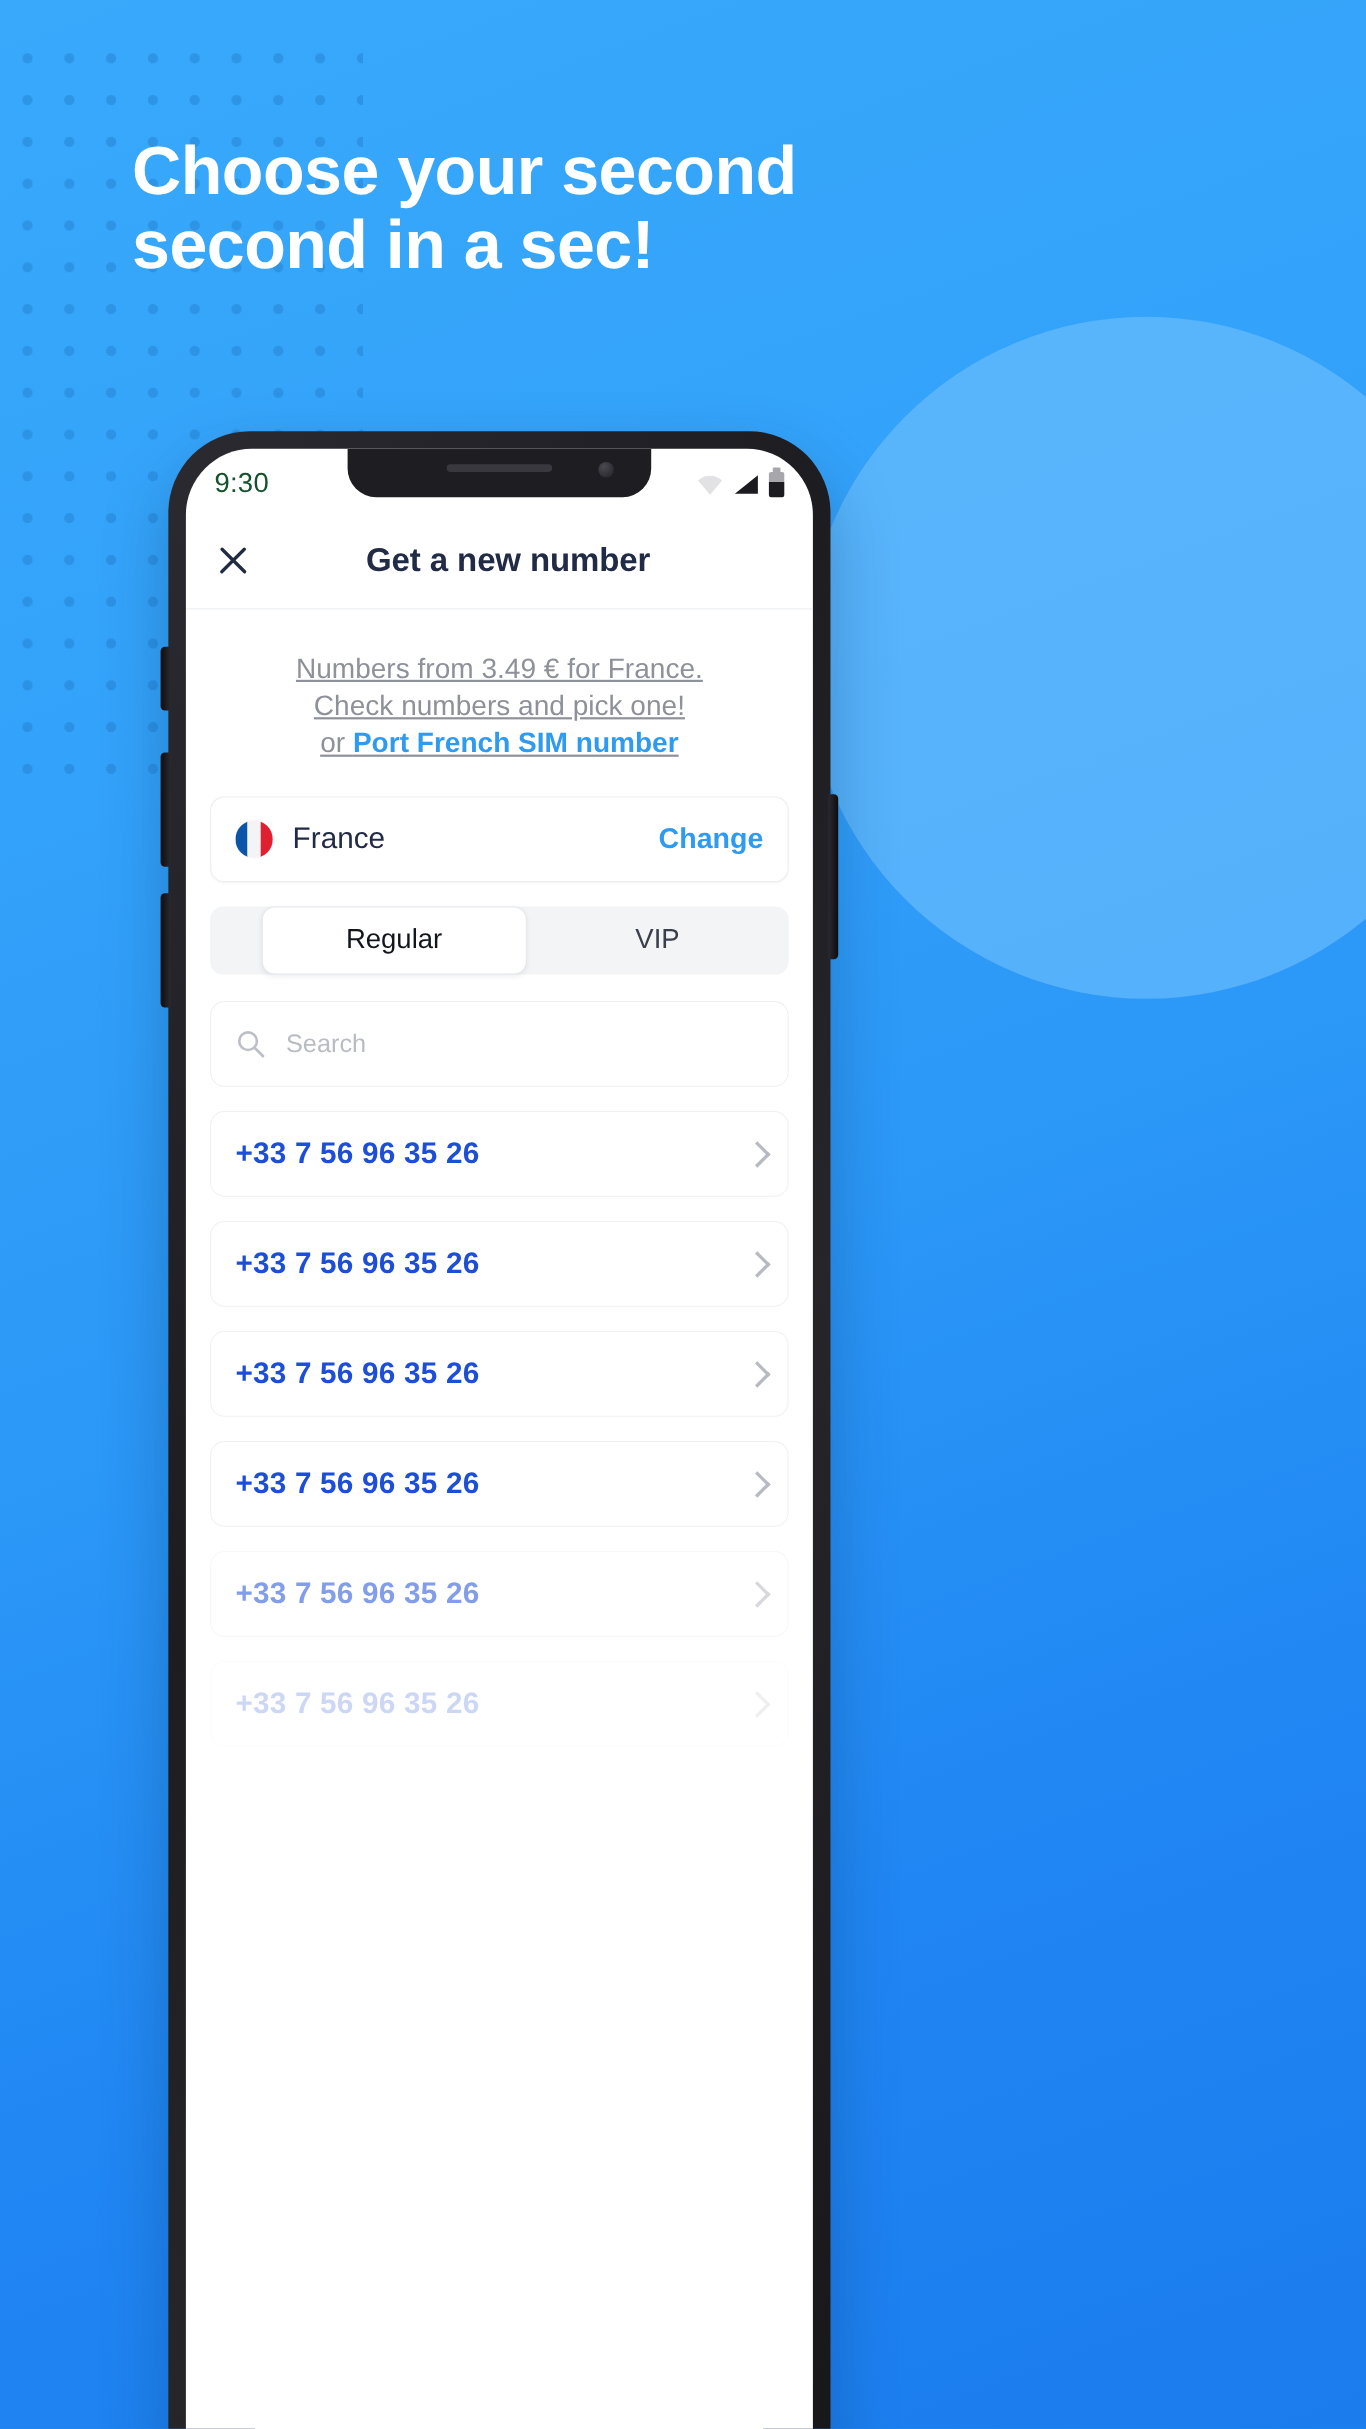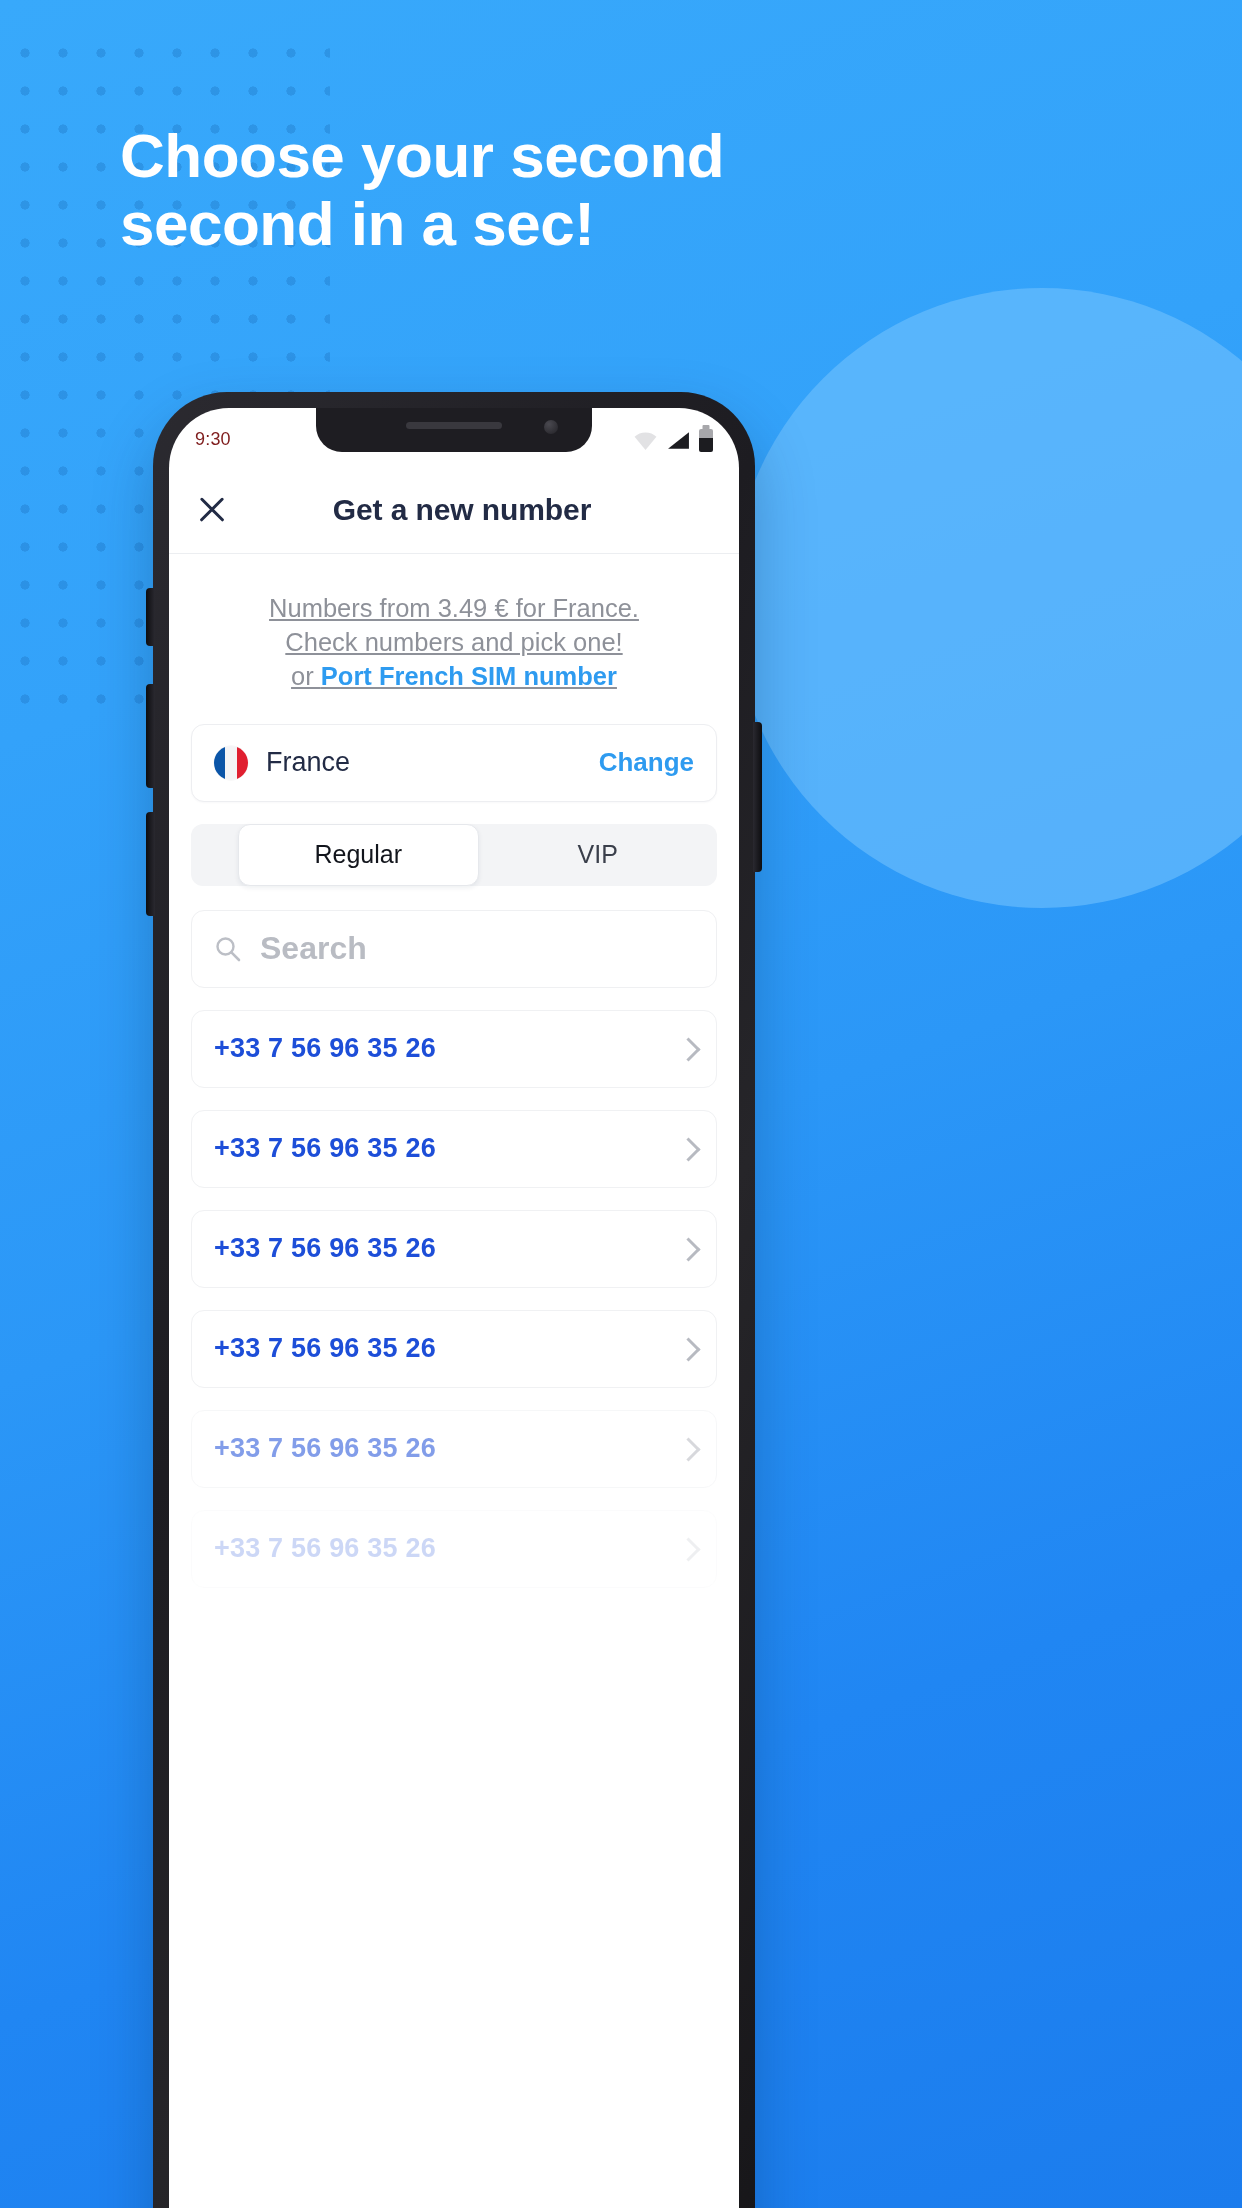--- a/index.html
+++ b/index.html
@@ -109,21 +109,21 @@
   
   .statusbar {
     position:relative;
     height:58px;
     display:flex; align-items:center;
     justify-content:space-between;
     padding:0 26px;
     z-index:5;
   }
   .status-time {
-    font-size:18px; font-weight:400; color:#7f1d1d;
+    font-size:25px; font-weight:400; color:#14532d;
     letter-spacing:.2px;
     margin-top:4px;
   }
   .status-icons { display:flex; align-items:center; gap:9px; margin-top:6px; }
   .ico-wifi { width:25px; height:19px; }
   .ico-signal { width:23px; height:19px; }
   .ico-batt {
     width:14px; height:23px;
     border-radius:2px;
     background:linear-gradient(to bottom,#a7a7ab 0 38%,#1c1c20 38% 100%);
@@ -244,21 +244,21 @@
     height:78px;
     border:1.4px solid #eff0f2;
     border-radius:13px;
     display:flex; align-items:center;
     padding:0 22px;
     background:#fff;
   }
   .ico-search { width:28px; height:28px; flex:0 0 auto; }
   .search-ph {
     margin-left:18px;
-    font-size:32px; color:#b9bcc3; font-weight:700;
+    font-size:23px; color:#b9bcc3; font-weight:400;
   }
 
   
   .num-list { margin-top:22px; }
   .num-row {
     height:78px;
     margin-bottom:22px;
     border:1.4px solid #f0f1f3;
     border-radius:13px;
     display:flex; align-items:center;

